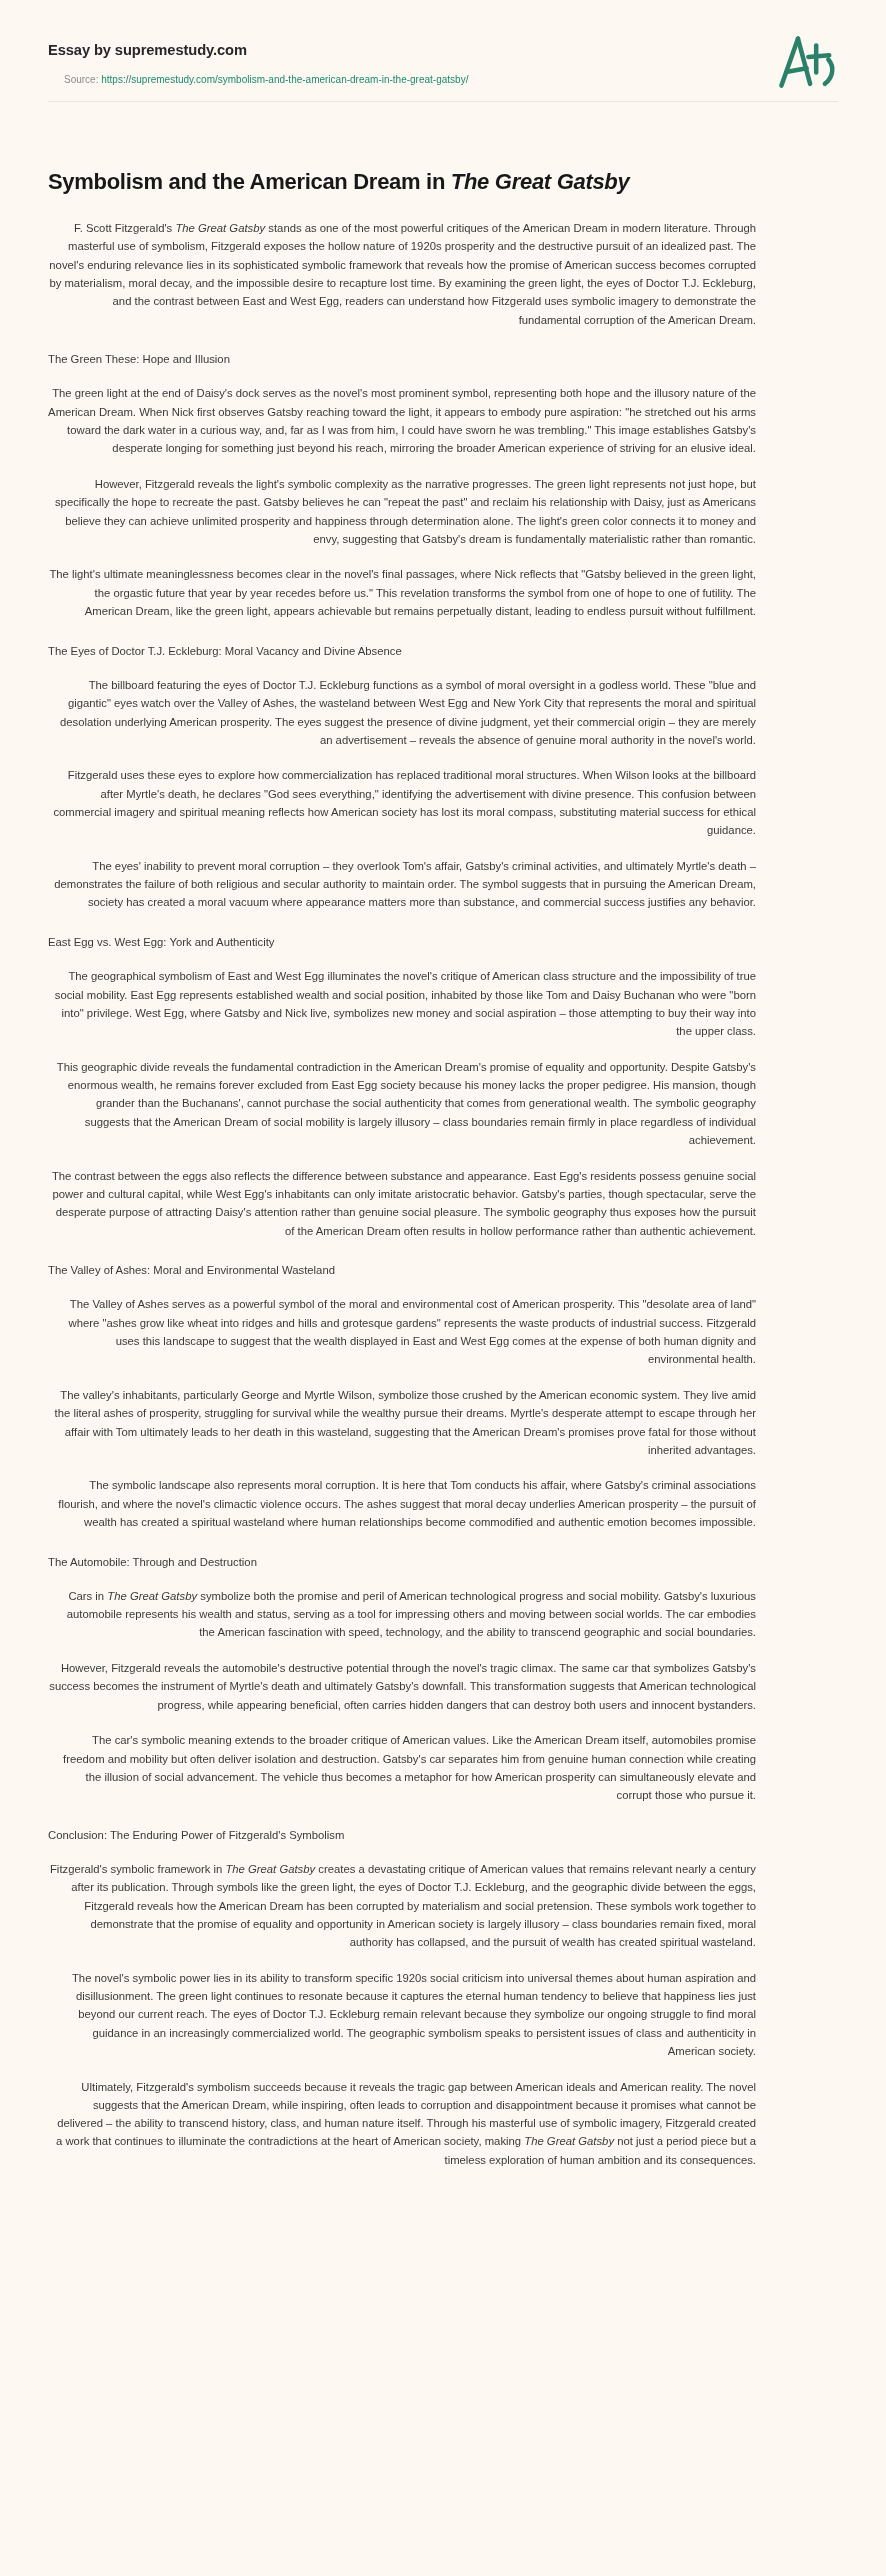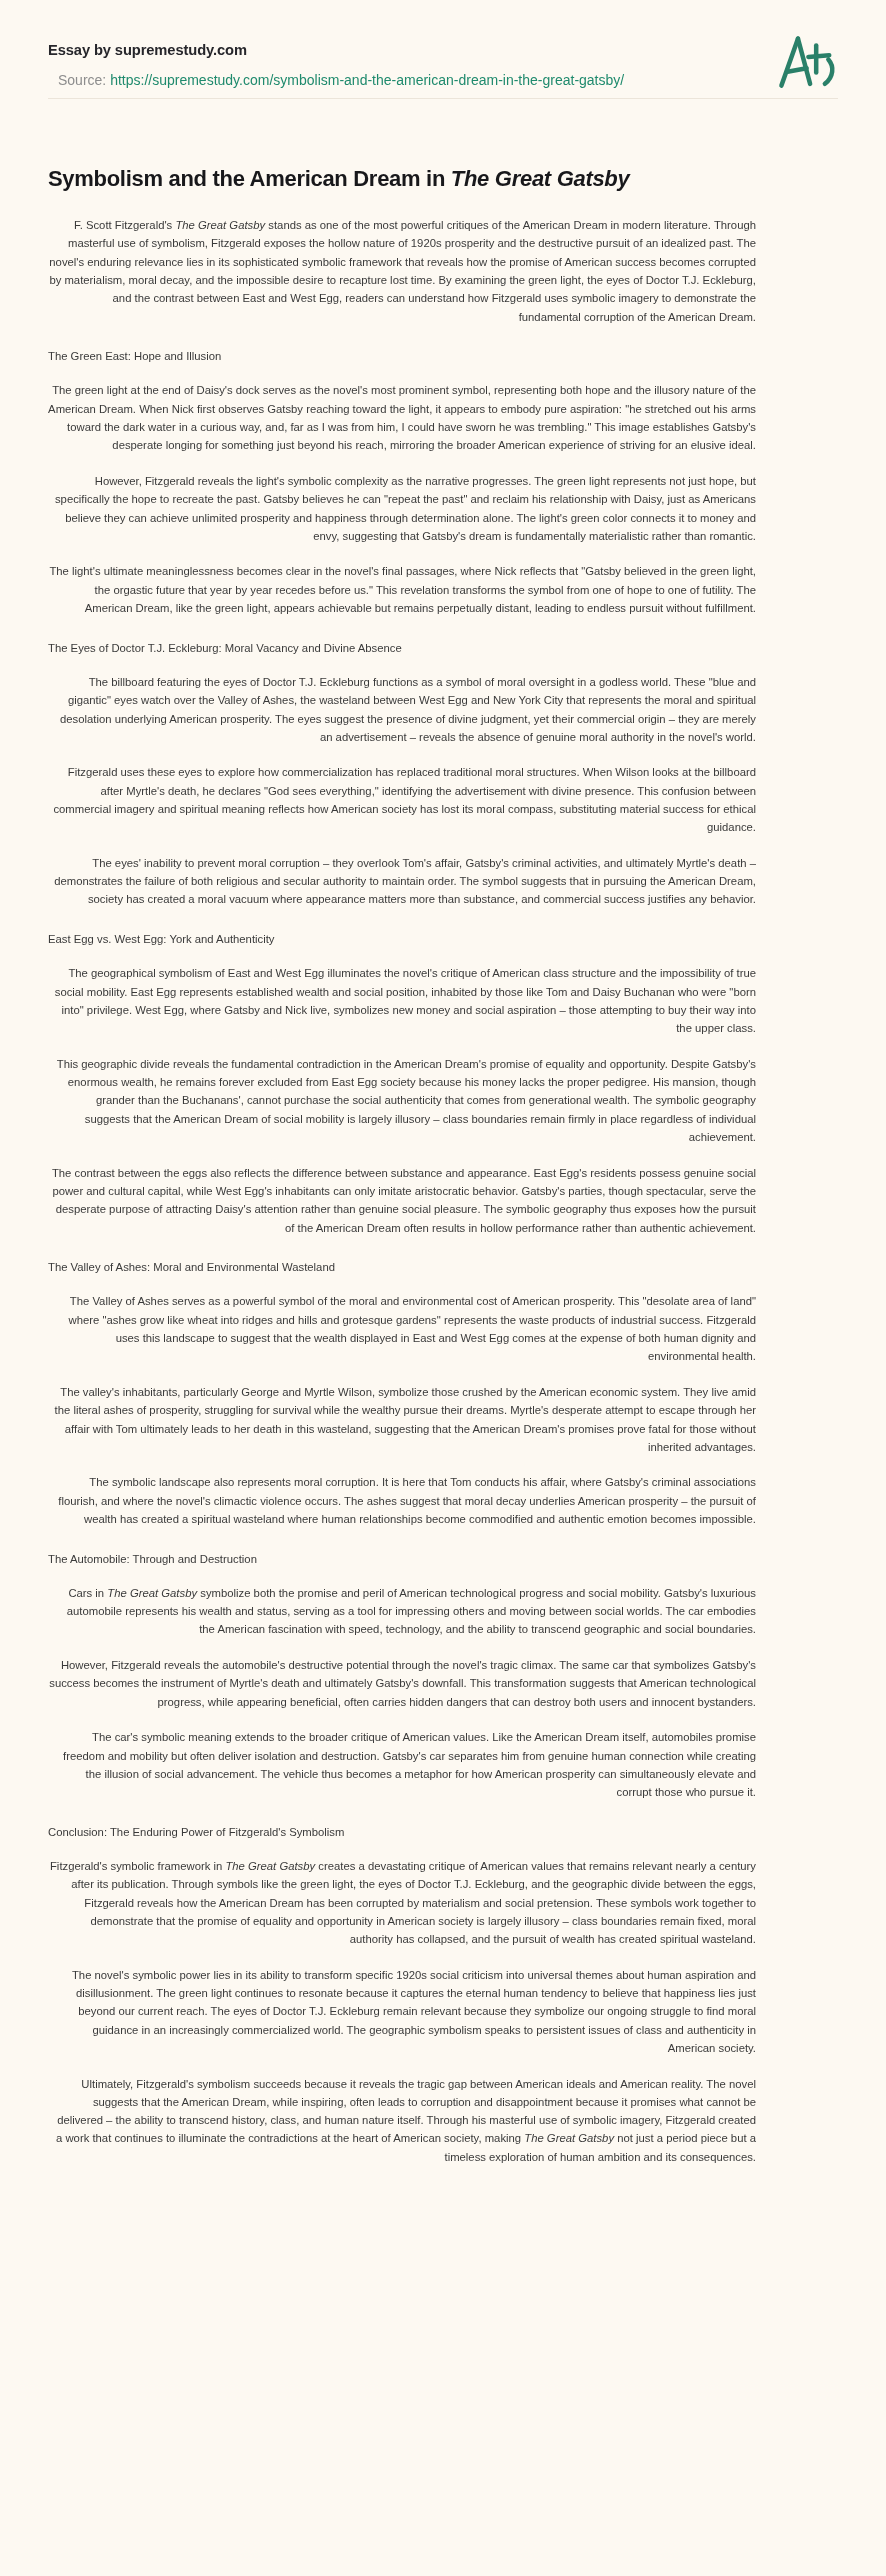--- a/index.html
+++ b/index.html
@@ -29,23 +29,23 @@
     min-height: 97px;
   }
   .brand-line {
     font-size: 14.7px;
     font-weight: bold;
     color: #26262b;
     letter-spacing: -0.1px;
     margin: 0 0 14px 0;
   }
   .source-line {
-    font-size: 14px;
+    font-size: 10px;
     color: #8a8a8a;
-    margin: 10px;
+    margin: 16px;
     white-space: nowrap;
   }
   .source-label { color: #8d8d8d; }
   .source-url {
     color: #1f8a6d;
     text-decoration: none;
   }
   .logo {
     position: absolute;
     right: 42px;
@@ -112,21 +112,21 @@
         </g>
       </svg>
     </div>
     <hr class="divider">
   </div>
 
   <div class="doc">
     <h1 class="doc-title">Symbolism and the American Dream in <em class="work">The Great Gatsby</em></h1>
     <div class="doc-content">
         <p class="para">F. Scott Fitzgerald's <em class="work">The Great Gatsby</em> stands as one of the most powerful critiques of the American Dream in modern literature. Through masterful use of symbolism, Fitzgerald exposes the hollow nature of 1920s prosperity and the destructive pursuit of an idealized past. The novel's enduring relevance lies in its sophisticated symbolic framework that reveals how the promise of American success becomes corrupted by materialism, moral decay, and the impossible desire to recapture lost time. By examining the green light, the eyes of Doctor T.J. Eckleburg, and the contrast between East and West Egg, readers can understand how Fitzgerald uses symbolic imagery to demonstrate the fundamental corruption of the American Dream.</p>
-        <h2 class="section-heading">The Green East: Hope and Illusion</h2>
+        <h2 class="section-heading">The Green These: Hope and Illusion</h2>
         <p class="para">The green light at the end of Daisy's dock serves as the novel's most prominent symbol, representing both hope and the illusory nature of the American Dream. When Nick first observes Gatsby reaching toward the light, it appears to embody pure aspiration: "he stretched out his arms toward the dark water in a curious way, and, far as I was from him, I could have sworn he was trembling." This image establishes Gatsby's desperate longing for something just beyond his reach, mirroring the broader American experience of striving for an elusive ideal.</p>
         <p class="para">However, Fitzgerald reveals the light's symbolic complexity as the narrative progresses. The green light represents not just hope, but specifically the hope to recreate the past. Gatsby believes he can "repeat the past" and reclaim his relationship with Daisy, just as Americans believe they can achieve unlimited prosperity and happiness through determination alone. The light's green color connects it to money and envy, suggesting that Gatsby's dream is fundamentally materialistic rather than romantic.</p>
         <p class="para">The light's ultimate meaninglessness becomes clear in the novel's final passages, where Nick reflects that "Gatsby believed in the green light, the orgastic future that year by year recedes before us." This revelation transforms the symbol from one of hope to one of futility. The American Dream, like the green light, appears achievable but remains perpetually distant, leading to endless pursuit without fulfillment.</p>
         <h2 class="section-heading">The Eyes of Doctor T.J. Eckleburg: Moral Vacancy and Divine Absence</h2>
         <p class="para">The billboard featuring the eyes of Doctor T.J. Eckleburg functions as a symbol of moral oversight in a godless world. These "blue and gigantic" eyes watch over the Valley of Ashes, the wasteland between West Egg and New York City that represents the moral and spiritual desolation underlying American prosperity. The eyes suggest the presence of divine judgment, yet their commercial origin – they are merely an advertisement – reveals the absence of genuine moral authority in the novel's world.</p>
         <p class="para">Fitzgerald uses these eyes to explore how commercialization has replaced traditional moral structures. When Wilson looks at the billboard after Myrtle's death, he declares "God sees everything," identifying the advertisement with divine presence. This confusion between commercial imagery and spiritual meaning reflects how American society has lost its moral compass, substituting material success for ethical guidance.</p>
         <p class="para">The eyes' inability to prevent moral corruption – they overlook Tom's affair, Gatsby's criminal activities, and ultimately Myrtle's death – demonstrates the failure of both religious and secular authority to maintain order. The symbol suggests that in pursuing the American Dream, society has created a moral vacuum where appearance matters more than substance, and commercial success justifies any behavior.</p>
         <h2 class="section-heading">East Egg vs. West Egg: York and Authenticity</h2>
         <p class="para">The geographical symbolism of East and West Egg illuminates the novel's critique of American class structure and the impossibility of true social mobility. East Egg represents established wealth and social position, inhabited by those like Tom and Daisy Buchanan who were "born into" privilege. West Egg, where Gatsby and Nick live, symbolizes new money and social aspiration – those attempting to buy their way into the upper class.</p>
         <p class="para">This geographic divide reveals the fundamental contradiction in the American Dream's promise of equality and opportunity. Despite Gatsby's enormous wealth, he remains forever excluded from East Egg society because his money lacks the proper pedigree. His mansion, though grander than the Buchanans', cannot purchase the social authenticity that comes from generational wealth. The symbolic geography suggests that the American Dream of social mobility is largely illusory – class boundaries remain firmly in place regardless of individual achievement.</p>

